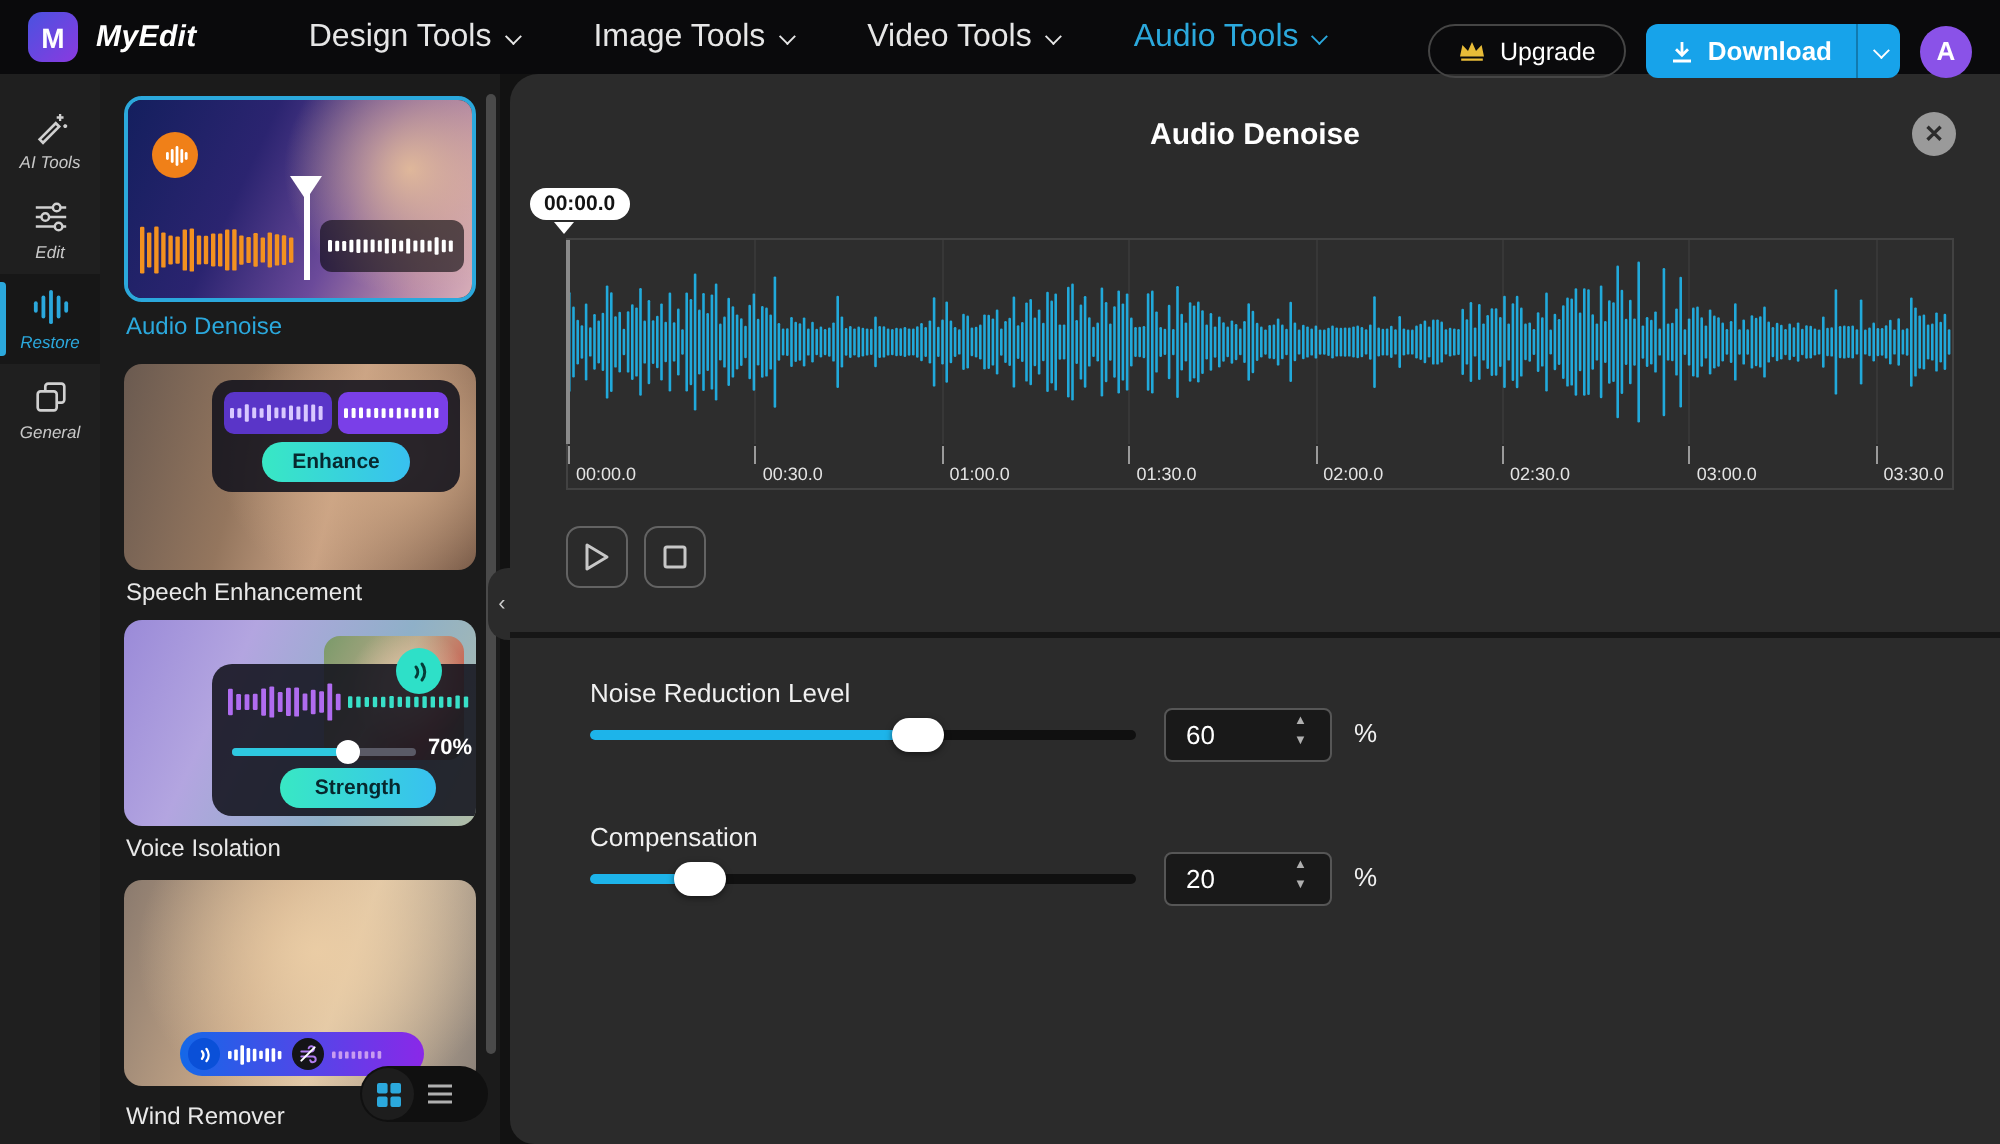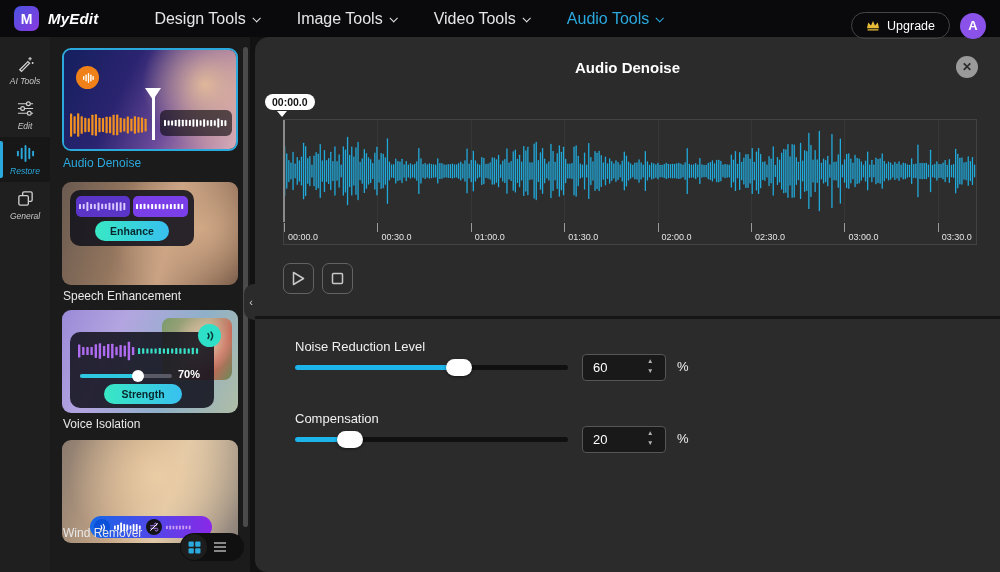--- a/index.html
+++ b/index.html
@@ -66,21 +66,21 @@
   .art4 { background:
       radial-gradient(120px 110px at 55% 35%, rgba(235,205,165,.95), rgba(235,205,165,0) 75%),
       linear-gradient(110deg,#8a7a6e 0%,#c8a888 40%,#e0c8a8 60%,#8a8078 100%); }
   .orange-dot { position:absolute; left:12px; top:16px; width:23px; height:23px;
     border-radius:50%; background:#f08018; display:flex; align-items:center; justify-content:center; }
   .mic-rod { position:absolute; left:88px; top:44px; width:2.5px; height:46px; background:#fff; }
   .mic-head { position:absolute; left:81px; top:38px; width:0; height:0;
     border-left:8px solid transparent; border-right:8px solid transparent;
     border-top:12px solid #fff; }
   .wavestrip-dark { position:absolute; background:rgba(8,8,12,.62); border-radius:6px; }
-  .badge-panel { position:absolute; background:rgba(18,18,28,.88); border-radius:10px; }
+  .badge-panel { position:absolute; background:rgba(18,18,28,.88); border-radius:10px;margin-left:36px; }
   .pill-teal { background:linear-gradient(90deg,#38e8c4,#38c0f0); border-radius:10px;
     color:#07282e; font-weight:700; font-size:10.5px; display:flex; align-items:center;
     justify-content:center; }
   .seg-purple1 { background:#5a35c8; border-radius:5px; }
   .seg-purple2 { background:#7a3fe8; border-radius:5px; }
   .photo3 { position:absolute; left:100px; top:8px; width:70px; height:62px; border-radius:8px;
     background:radial-gradient(40px 40px at 60% 40%, rgba(230,200,170,.95), rgba(230,200,170,0) 75%),
     linear-gradient(120deg,#7a9a6a 0%,#b8a888 45%,#c86858 75%,#6a8a5a 100%); }
   .mini-slider { position:absolute; height:4px; border-radius:2px; background:#5a5a66; }
   .mini-fill { position:absolute; left:0; top:0; height:4px; border-radius:2px; background:#2ec8e0; }
@@ -181,20 +181,32 @@
           <span class="chev"></span>
         </div>
     </div>
     <div class="nav-right">
       <button class="upgrade-btn">
         <svg width="14" height="11" viewBox="0 0 14 11">
             <path d="M1 8.2 L2.2 2.5 L5 5.5 L7 1 L9 5.5 L11.8 2.5 L13 8.2 Z M1.6 9.2 h10.8 v1.2 H1.6 Z" fill="#e8bc38"></path>
           </svg>
         <span>Upgrade</span>
       </button>
+      <div class="download-btn">
+        <div class="download-main">
+          <svg width="12" height="12" viewBox="0 0 12 12">
+              <path d="M6 1v6M3 4.6 6 7.6 9 4.6" stroke="#fff" stroke-width="1.4" fill="none"></path>
+              <path d="M1.5 10.5h9" stroke="#fff" stroke-width="1.4"></path>
+            </svg>
+          <span>Download</span>
+        </div>
+        <div class="download-caret">
+            <span class="chev" style="margin-left:0"></span>
+          </div>
+      </div>
       <div class="avatar">A</div>
     </div>
   </div>
 
   <div class="iconbar">
     <div class="rail-item" style="margin-top:10px">
       <svg width="19" height="19" viewBox="0 0 20 20">
           <path d="M4 16.5 L12.5 8 l1.8 1.8 L5.8 18.3 Z" stroke="#d0d0d0" stroke-width="1.4" fill="none"></path>
           <path d="M14.8 3.2v3.6 M13 5h3.6 M17.5 8.5v2 M16.5 9.5h2" stroke="#d0d0d0" stroke-width="1.2"></path>
         </svg>
@@ -436,21 +448,21 @@
               <rect x="6.5" y="3.8" width="1.8" height="3.5" rx="0.6"></rect>
               <rect x="9.8" y="3.7" width="1.8" height="3.7" rx="0.6"></rect>
               <rect x="13.0" y="3.5" width="1.8" height="4.0" rx="0.6"></rect>
               <rect x="16.3" y="3.6" width="1.8" height="3.8" rx="0.6"></rect>
               <rect x="19.5" y="3.8" width="1.8" height="3.3" rx="0.6"></rect>
               <rect x="22.8" y="3.5" width="1.8" height="3.9" rx="0.6"></rect>
             </g>
           </svg>
       </div>
     </div>
-    <div class="card-label" style="top:489px">Wind Remover</div>
+    <div class="card-label" style="top:514px">Wind Remover</div>
 
     <div class="view-toggle">
       <div class="vt-btn active">
         <svg width="13" height="13" viewBox="0 0 13 13">
             <g fill="#2ba8dc">
               <rect x="0.5" y="0.5" width="5.3" height="5.3" rx="1"></rect>
               <rect x="7.2" y="0.5" width="5.3" height="5.3" rx="1"></rect>
               <rect x="0.5" y="7.2" width="5.3" height="5.3" rx="1"></rect>
               <rect x="7.2" y="7.2" width="5.3" height="5.3" rx="1"></rect>
             </g>

